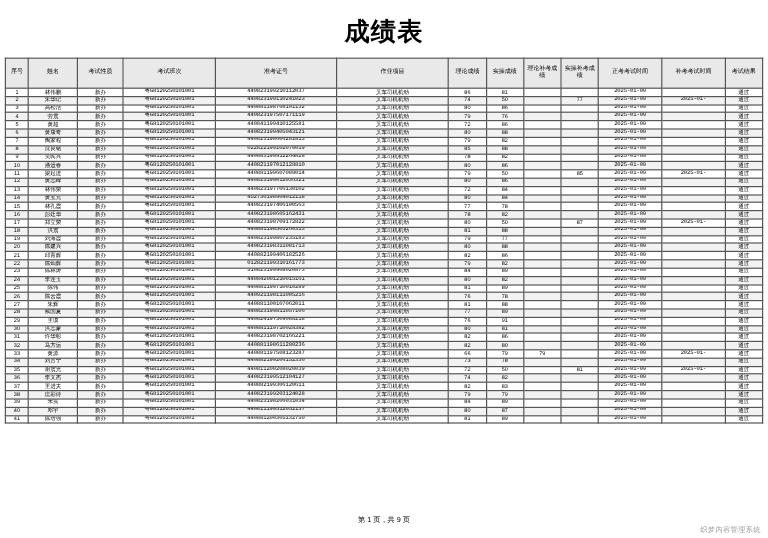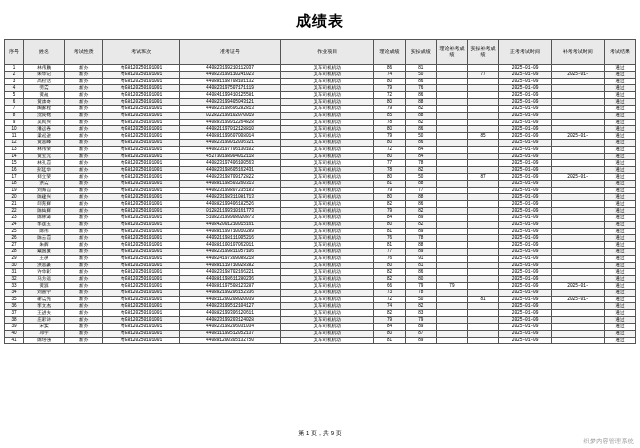--- a/index.html
+++ b/index.html
@@ -13,21 +13,21 @@
     position:relative;
   }
   .page{
     width:640px;height:448px;
     box-sizing:border-box;
     padding:6px 4px 0 4px;
     position:relative;
   }
   .doc-title{
     text-align:center;
-    font-size:15px;
+    font-size:21px;
     font-weight:bold;
     letter-spacing:1px;
     margin:6px 0 8px 0;
     font-family:"Liberation Serif", serif;
   }
   table.grid{
     border-collapse:collapse;
     width:632px;
     margin:0 auto;
     table-layout:fixed;

